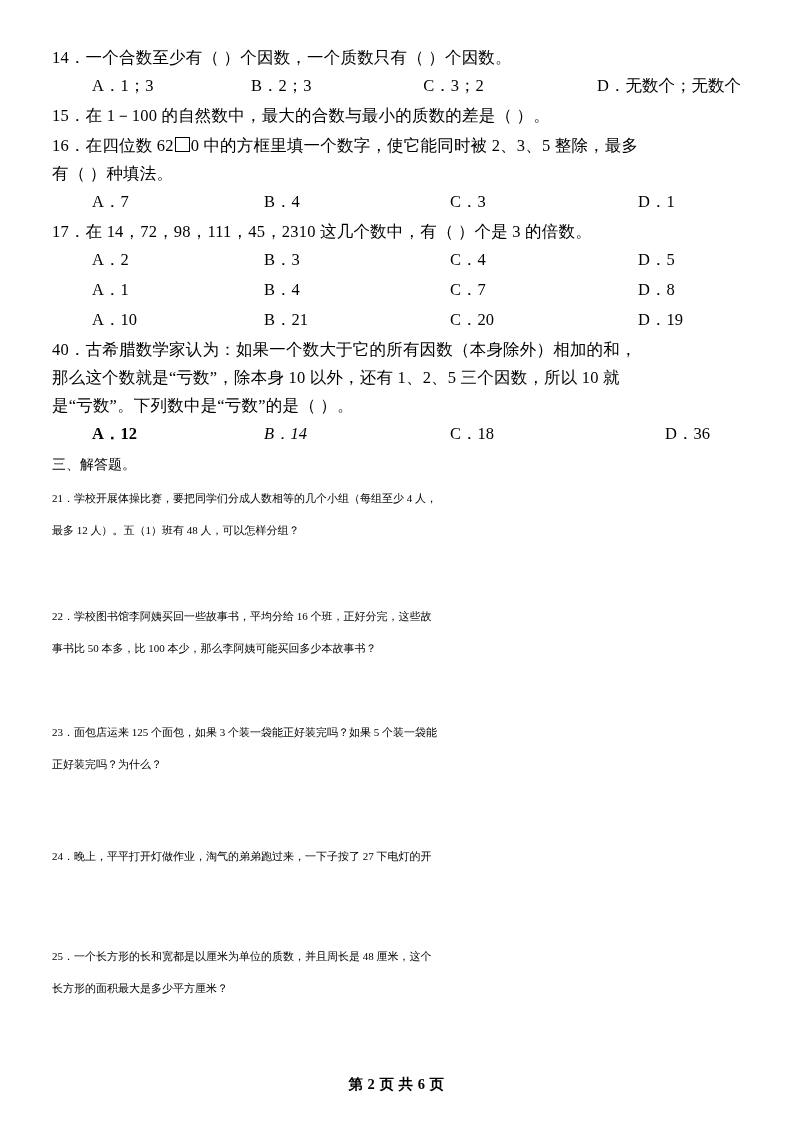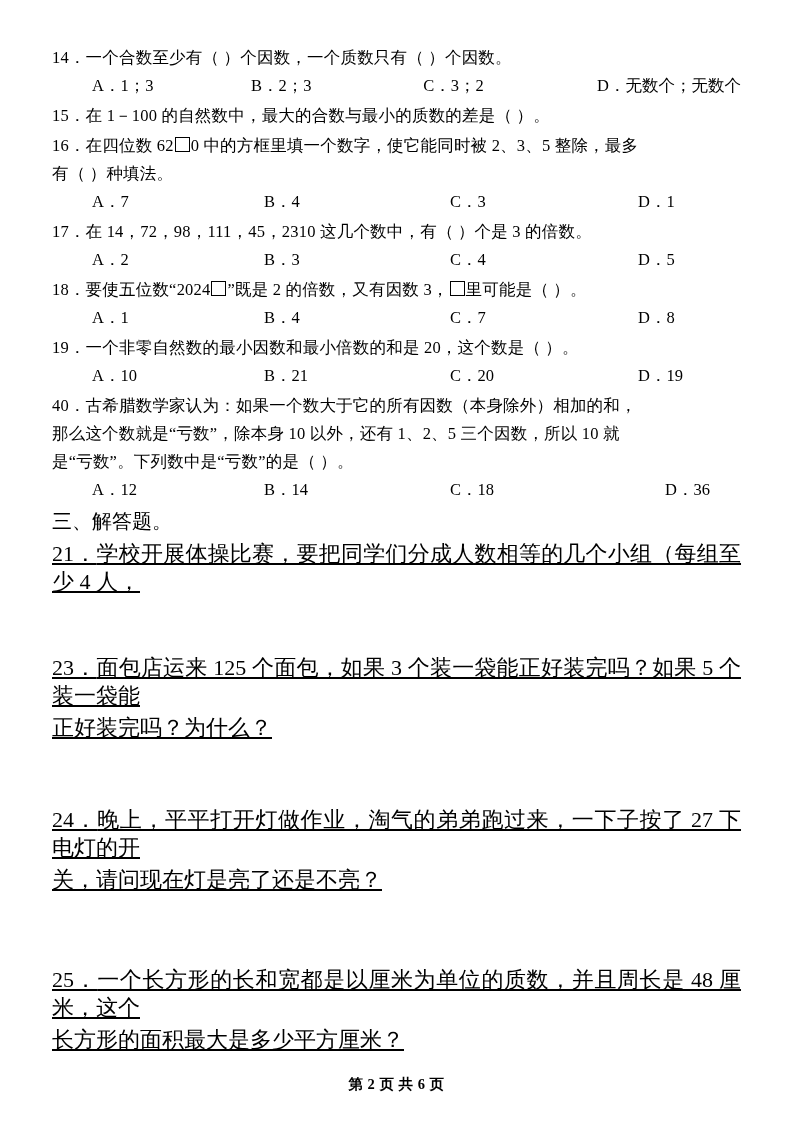--- a/index.html
+++ b/index.html
@@ -39,35 +39,34 @@
     margin-left: 36px;
   }
   .options .opt {
     white-space: nowrap;
   }
   .opt-a { width: 172px; }
   .opt-b { width: 186px; }
   .opt-c { width: 188px; }
   .opt-d { width: auto; text-align: center; }
 
-  .options.wide .opt-a { width: 172px; }
-  .options.wide .opt-b { width: 186px; }
+  .options.wide .opt-a { width: 172px; font-weight: bold; }
+  .options.wide .opt-b { width: 186px; font-style: italic; }
   .options.wide .opt-c { width: 215px; }
 
   .section-title {
-    font-size: 20px;
+    font-size: 14px;
     line-height: 30px;
     margin-top: 2px;
   }
   .answer-q {
-    font-size: 22px;
+    font-size: 11px;
     line-height: 28px;
     text-align: justify;
     margin-top: 4px;
-    text-decoration: underline;
   }
   .gap-sm { height: 54px; }
   .gap-md { height: 52px; }
   .gap-lg { height: 60px; }
   .gap-xl { height: 68px; }
   .footer {
     position: absolute;
     left: 0;
     right: 0;
     bottom: 28px;
@@ -129,35 +128,29 @@
     </div>
     <div class="options">
       <span class="opt opt-a">A．2</span>
       <span class="opt opt-b">B．3</span>
       <span class="opt opt-c">C．4</span>
       <span class="opt opt-d">D．5</span>
     </div>
   </div>
 
   <div class="q-block">
-    <div class="q-text">
-      <span>18．</span><span>要使五位数“2024</span><span class="box"></span><span>”既是 2 的倍数，又有因数 3，</span><span class="box"></span><span>里可能是（             ）。</span>
-    </div>
     <div class="options">
       <span class="opt opt-a">A．1</span>
       <span class="opt opt-b">B．4</span>
       <span class="opt opt-c">C．7</span>
       <span class="opt opt-d">D．8</span>
     </div>
   </div>
 
   <div class="q-block">
-    <div class="q-text">
-      <span>19．</span><span>一个非零自然数的最小因数和最小倍数的和是 20，这个数是（             ）。</span>
-    </div>
     <div class="options">
       <span class="opt opt-a">A．10</span>
       <span class="opt opt-b">B．21</span>
       <span class="opt opt-c">C．20</span>
       <span class="opt opt-d">D．19</span>
     </div>
   </div>
 
   <div class="q-block">
     <div class="q-text">
@@ -176,41 +169,50 @@
       <span class="opt opt-d">D．36</span>
     </div>
   </div>
 
   <div class="section-title">三、解答题。</div>
 
   <div>
     <div class="answer-q">
       <span>21．</span><span>学校开展体操比赛，要把同学们分成人数相等的几个小组（每组至少 4 人，</span>
     </div>
+    <div class="answer-q">
+      <span>最多 12 人）。五（1）班有 48 人，可以怎样分组？</span>
+    </div>
     <div class="gap-sm"></div>
   </div>
 
+  <div>
+    <div class="answer-q">
+      <span>22．</span><span>学校图书馆李阿姨买回一些故事书，平均分给 16 个班，正好分完，这些故</span>
+    </div>
+    <div class="answer-q">
+      <span>事书比 50 本多，比 100 本少，那么李阿姨可能买回多少本故事书？</span>
+    </div>
+    <div class="gap-md"></div>
+  </div>
 
   <div>
     <div class="answer-q">
       <span>23．</span><span>面包店运来 125 个面包，如果 3 个装一袋能正好装完吗？如果 5 个装一袋能</span>
     </div>
     <div class="answer-q">
       <span>正好装完吗？为什么？</span>
     </div>
     <div class="gap-lg"></div>
   </div>
 
   <div>
     <div class="answer-q">
       <span>24．</span><span>晚上，平平打开灯做作业，淘气的弟弟跑过来，一下子按了 27 下电灯的开</span>
     </div>
-    <div class="answer-q">
-      <span>关，请问现在灯是亮了还是不亮？</span>
-    </div>
     <div class="gap-xl"></div>
   </div>
 
   <div>
     <div class="answer-q">
       <span>25．</span><span>一个长方形的长和宽都是以厘米为单位的质数，并且周长是 48 厘米，这个</span>
     </div>
     <div class="answer-q">
       <span>长方形的面积最大是多少平方厘米？</span>
     </div>

